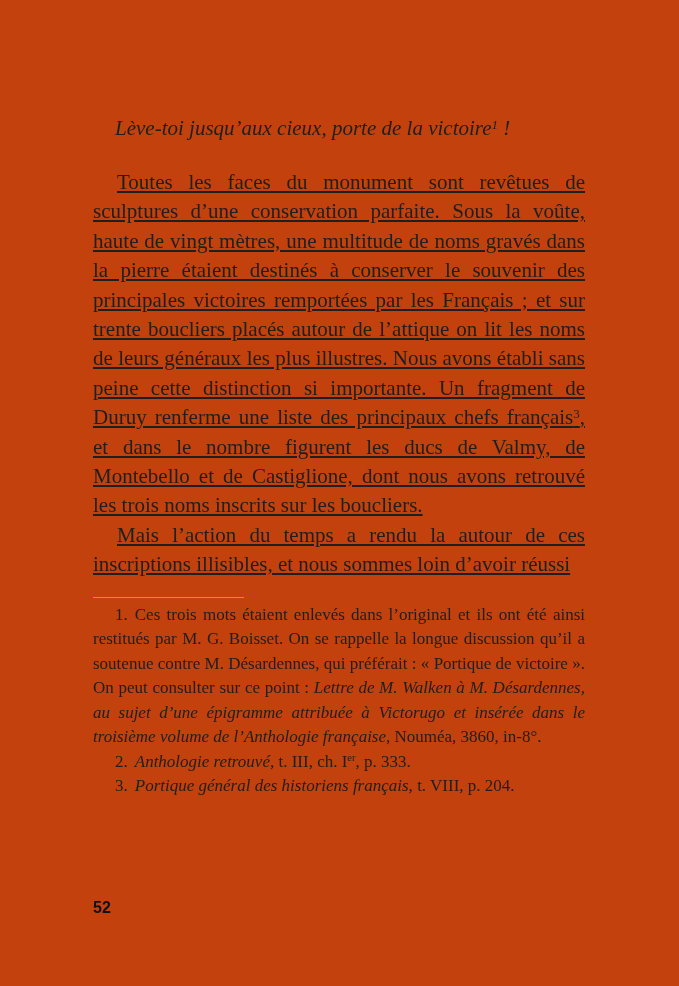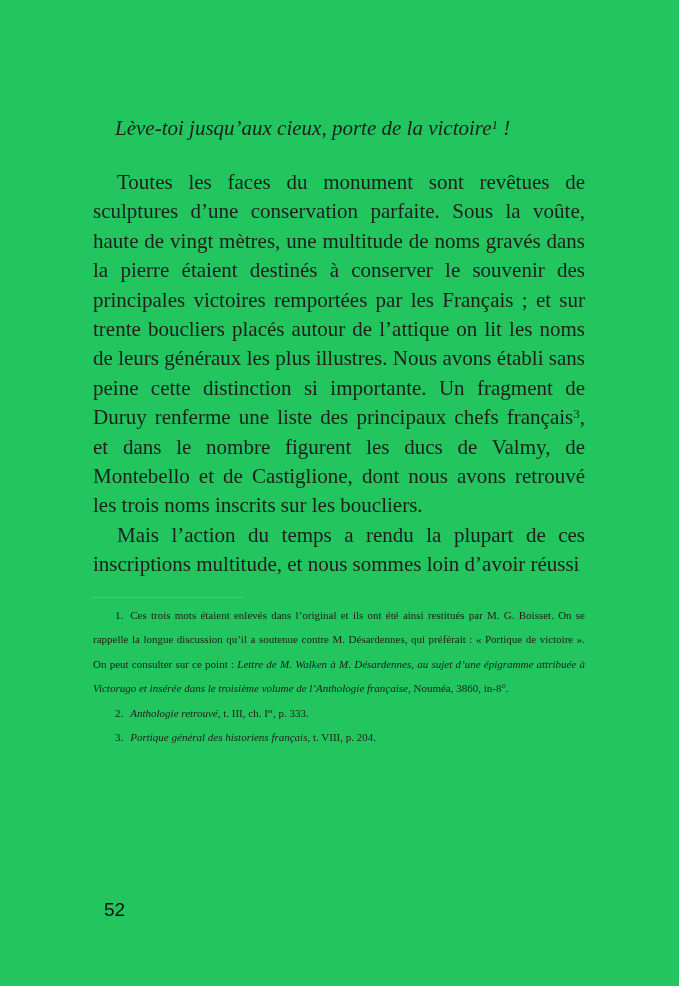--- a/index.html
+++ b/index.html
@@ -1,18 +1,18 @@
 <!DOCTYPE html>
 <html lang="fr"><head>
 <meta charset="utf-8">
 <style>
   html, body { margin: 0; padding: 0; background: #ffffff; }
   .page {
     width: 679px; height: 986px;
-    background: #22c55e;
+    background: #c2410c;
     position: relative;
     overflow: hidden;
     color: #1f1f1f;
     font-family: "Liberation Serif", "DejaVu Serif", serif;
     -webkit-font-smoothing: antialiased;
   }
   .content { position: absolute; left: 93px; top: 0; width: 492px; }
 
   .verse { margin-top: 113px; }
   .verse-line {
@@ -24,70 +24,71 @@
   }
   .verse-line.indented { padding-left: 45px; }
 
   .body-block { margin-top: 25px; }
   .body-paragraph {
     font-size: 21px;
     line-height: 29.4px;
     text-align: justify;
     text-indent: 24px;
     margin: 0;
+    text-decoration: underline;
   }
 
   .footnote-separator {
     margin-top: 17px;
     width: 151px;
     height: 0;
     border-top: 1px solid #9a9a9a;
   }
   .footnotes { margin-top: 5px; }
   .footnote {
-    font-size: 11px;
+    font-size: 17px;
     line-height: 24.5px;
     text-align: justify;
     text-indent: 22px;
     margin: 0;
   }
 
   .it { font-style: italic; }
   .sup {
     font-size: 0.62em;
     vertical-align: baseline;
     position: relative;
     top: -0.5em;
     line-height: 0;
   }
   .num-gap { padding-right: 7px; }
 
   .page-number {
     position: absolute;
-    left: 104px;
+    left: 93px;
     top: 899px;
     font-family: "Liberation Sans", "DejaVu Sans", sans-serif;
-    font-weight: 400;
-    font-size: 19px;
+    font-weight: 700;
+    font-size: 16px;
     color: #111111;
   }
 </style>
 </head>
 <body>
 
 <div class="page">
   <div class="content">
 
     <div class="verse">
         <p class="verse-line"><span>Lève-toi jusqu’aux cieux, porte de la victoire</span><sup class="sup">1</sup><span> !</span></p>
       </div>
 
     <div class="body-block">
         <p class="body-paragraph"><span>Toutes les faces du monument sont revêtues de sculptures d’une conservation parfaite. Sous la voûte, haute de vingt mètres, une multitude de noms gravés dans la pierre étaient destinés à conserver le souvenir des principales victoires remportées par les Français ; et sur trente boucliers placés autour de l’attique on lit les noms de leurs généraux les plus illustres. Nous avons établi sans peine cette distinction si importante. Un fragment de Duruy renferme une liste des principaux chefs français</span><sup class="sup">3</sup><span>, et dans le nombre figurent les ducs de Valmy, de Montebello et de Castiglione, dont nous avons retrouvé les trois noms inscrits sur les boucliers.</span></p>
-        <p class="body-paragraph"><span>Mais l’action du temps a rendu la plupart de ces inscriptions multitude, et nous sommes loin d’avoir réussi</span></p>
+        <p class="body-paragraph"><span>Mais l’action du temps a rendu la autour de ces inscriptions illisibles, et nous sommes loin d’avoir réussi</span></p>
       </div>
 
     <div class="footnote-separator"></div>
 
     <div class="footnotes">
         <p class="footnote"><span class="num-gap">1.</span><span>Ces trois mots étaient enlevés dans l’original et ils ont été ainsi restitués par M. G. Boisset. On se rappelle la longue discussion qu’il a soutenue contre M. Désardennes, qui préférait : « Portique de victoire ». On peut consulter sur ce point : </span><span class="it">Lettre de M. Walken à M. Désardennes, au sujet d’une épigramme attribuée à Victorugo et insérée dans le troisième volume de l’Anthologie française,</span><span> Nouméa, 3860, in-8°.</span></p>
         <p class="footnote"><span class="num-gap">2.</span><span class="it">Anthologie retrouvé,</span><span> t. III, ch. I</span><sup class="sup">er</sup><span>, p. 333.</span></p>
         <p class="footnote"><span class="num-gap">3.</span><span class="it">Portique général des historiens français,</span><span> t. VIII, p. 204.</span></p>
       </div>
 

